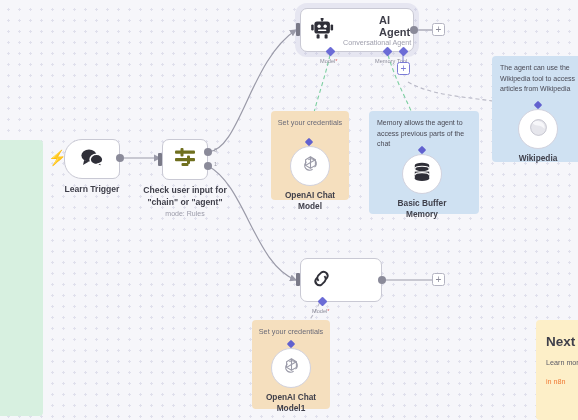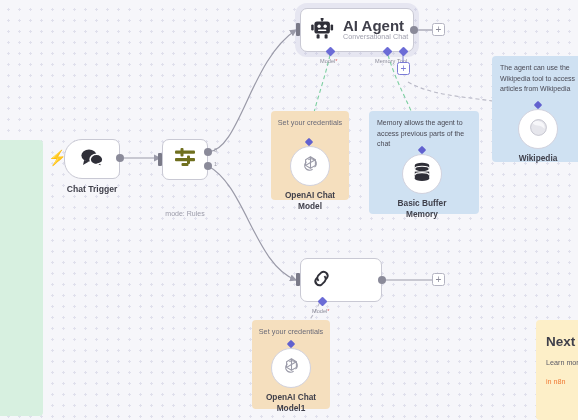--- a/index.html
+++ b/index.html
@@ -74,24 +74,25 @@
     color: #3f3f4a;
     line-height: 11.5px;
     width: 150px;
   }
   .node-sub {
     font-size: 7px;
     font-weight: normal;
     color: #9a9aa8;
   }
   .node-inline-title {
-    font-size: 15px;
+    font-size: 11px;
     font-weight: bold;
     color: #3f3f4a;
     line-height: 12px;
+    margin-left: 36px;
   }
   .node-inline-sub {
     font-size: 7.2px;
     font-weight: normal;
     color: #a0a0ae;
   }
 
   
   .trigger {
     border-radius: 18px 7px 7px 18px;
@@ -267,58 +268,60 @@
       <svg width="24" height="19" viewBox="0 0 24 19">
         <ellipse cx="9" cy="7.5" rx="7.6" ry="6" fill="#2f2f38"></ellipse>
         <path d="M4.2,12 L3,17 L9,13.4 z" fill="#2f2f38"></path>
         <ellipse cx="16.5" cy="11.5" rx="6.4" ry="5.2" fill="#2f2f38" stroke="#ffffff" stroke-width="1.6"></ellipse>
         <path d="M20.5,15 L22,18.6 L16.8,16.4 z" fill="#2f2f38" stroke="#ffffff" stroke-width="1.3"></path>
       </svg>
     </span>
   </div>
   <div class="bolt" style="left:48px; top:150px;">⚡</div>
   <div class="port-out" style="left:116px; top:154px;"></div>
-  <div class="node-label" style="left:17px; top:184px;">Chat Trigger</div>
+  <div class="node-label" style="left:17px; top:184px;">Learn Trigger</div>
 
   <div class="node" style="left:162px; top:139px; width:46px; height:41px; justify-content:center;">
     <span>
       <svg width="24" height="22" viewBox="0 0 24 22">
         <rect x="2" y="3.5" width="20" height="3.3" rx="1" fill="#6f6f1e"></rect>
         <rect x="7.5" y="1" width="3" height="8.5" rx="1" fill="#6f6f1e"></rect>
         <rect x="2" y="11" width="20" height="3.3" rx="1" fill="#6f6f1e"></rect>
         <rect x="14" y="8.5" width="3" height="8.5" rx="1" fill="#6f6f1e"></rect>
         <rect x="8.5" y="16" width="7" height="3" rx="1" fill="#6f6f1e"></rect>
       </svg>
     </span>
   </div>
   <div class="port-in" style="left:158px; top:153px;"></div>
   <div class="port-out" style="left:204px; top:148px;"></div>
   <div class="port-out" style="left:204px; top:162px;"></div>
   <div class="out-index" style="left:214px; top:147px;">0</div>
   <div class="out-index" style="left:214px; top:161px;">1</div>
+  <div class="node-label" style="left:110px; top:185px; white-space:pre-line;">Check user input for
+"chain" or "agent"</div>
   <div class="node-label node-sub" style="left:110px; top:208px; font-weight:normal;">mode: Rules</div>
 
   <div class="node selected" style="left:300px; top:8px; width:114px; height:44px; padding-left:10px;">
     <span style="flex:0 0 auto;">
       <svg width="23" height="21" viewBox="0 0 23 21">
         <rect x="10.3" y="0" width="1.6" height="3.4" fill="#2f2f38"></rect>
         <circle cx="11.1" cy="0.9" r="1.5" fill="#2f2f38"></circle>
         <rect x="3.4" y="3.6" width="15.5" height="12" rx="2.6" fill="#2f2f38"></rect>
         <circle cx="8.1" cy="8.3" r="1.7" fill="#ffffff"></circle>
         <circle cx="14.2" cy="8.3" r="1.7" fill="#ffffff"></circle>
         <rect x="7" y="11.6" width="8.3" height="1.5" rx="0.7" fill="#ffffff"></rect>
         <rect x="0.2" y="6.4" width="2.5" height="6" rx="1.2" fill="#2f2f38"></rect>
         <rect x="19.6" y="6.4" width="2.5" height="6" rx="1.2" fill="#2f2f38"></rect>
         <rect x="5.6" y="16.2" width="3" height="4.4" rx="1.2" fill="#2f2f38"></rect>
         <rect x="13.6" y="16.2" width="3" height="4.4" rx="1.2" fill="#2f2f38"></rect>
       </svg>
     </span>
     <span style="margin-left:9px;">
       <div class="node-inline-title">AI Agent</div>
-      <div class="node-inline-sub">Conversational Chat</div>
+      <div class="node-inline-sub">Conversational Agent</div>
     </span>
   </div>
   <div class="port-in" style="left:296px; top:23px;"></div>
   <div class="port-out" style="left:410px; top:26px;"></div>
   <div class="plus-btn" style="left:432px; top:23px;">+</div>
 
   <div class="port-diamond" style="left:327px; top:48px;"></div>
   <div class="port-diamond" style="left:384px; top:48px;"></div>
   <div class="port-diamond" style="left:400px; top:48px;"></div>
   <div class="port-label" style="left:320px; top:58px;">

